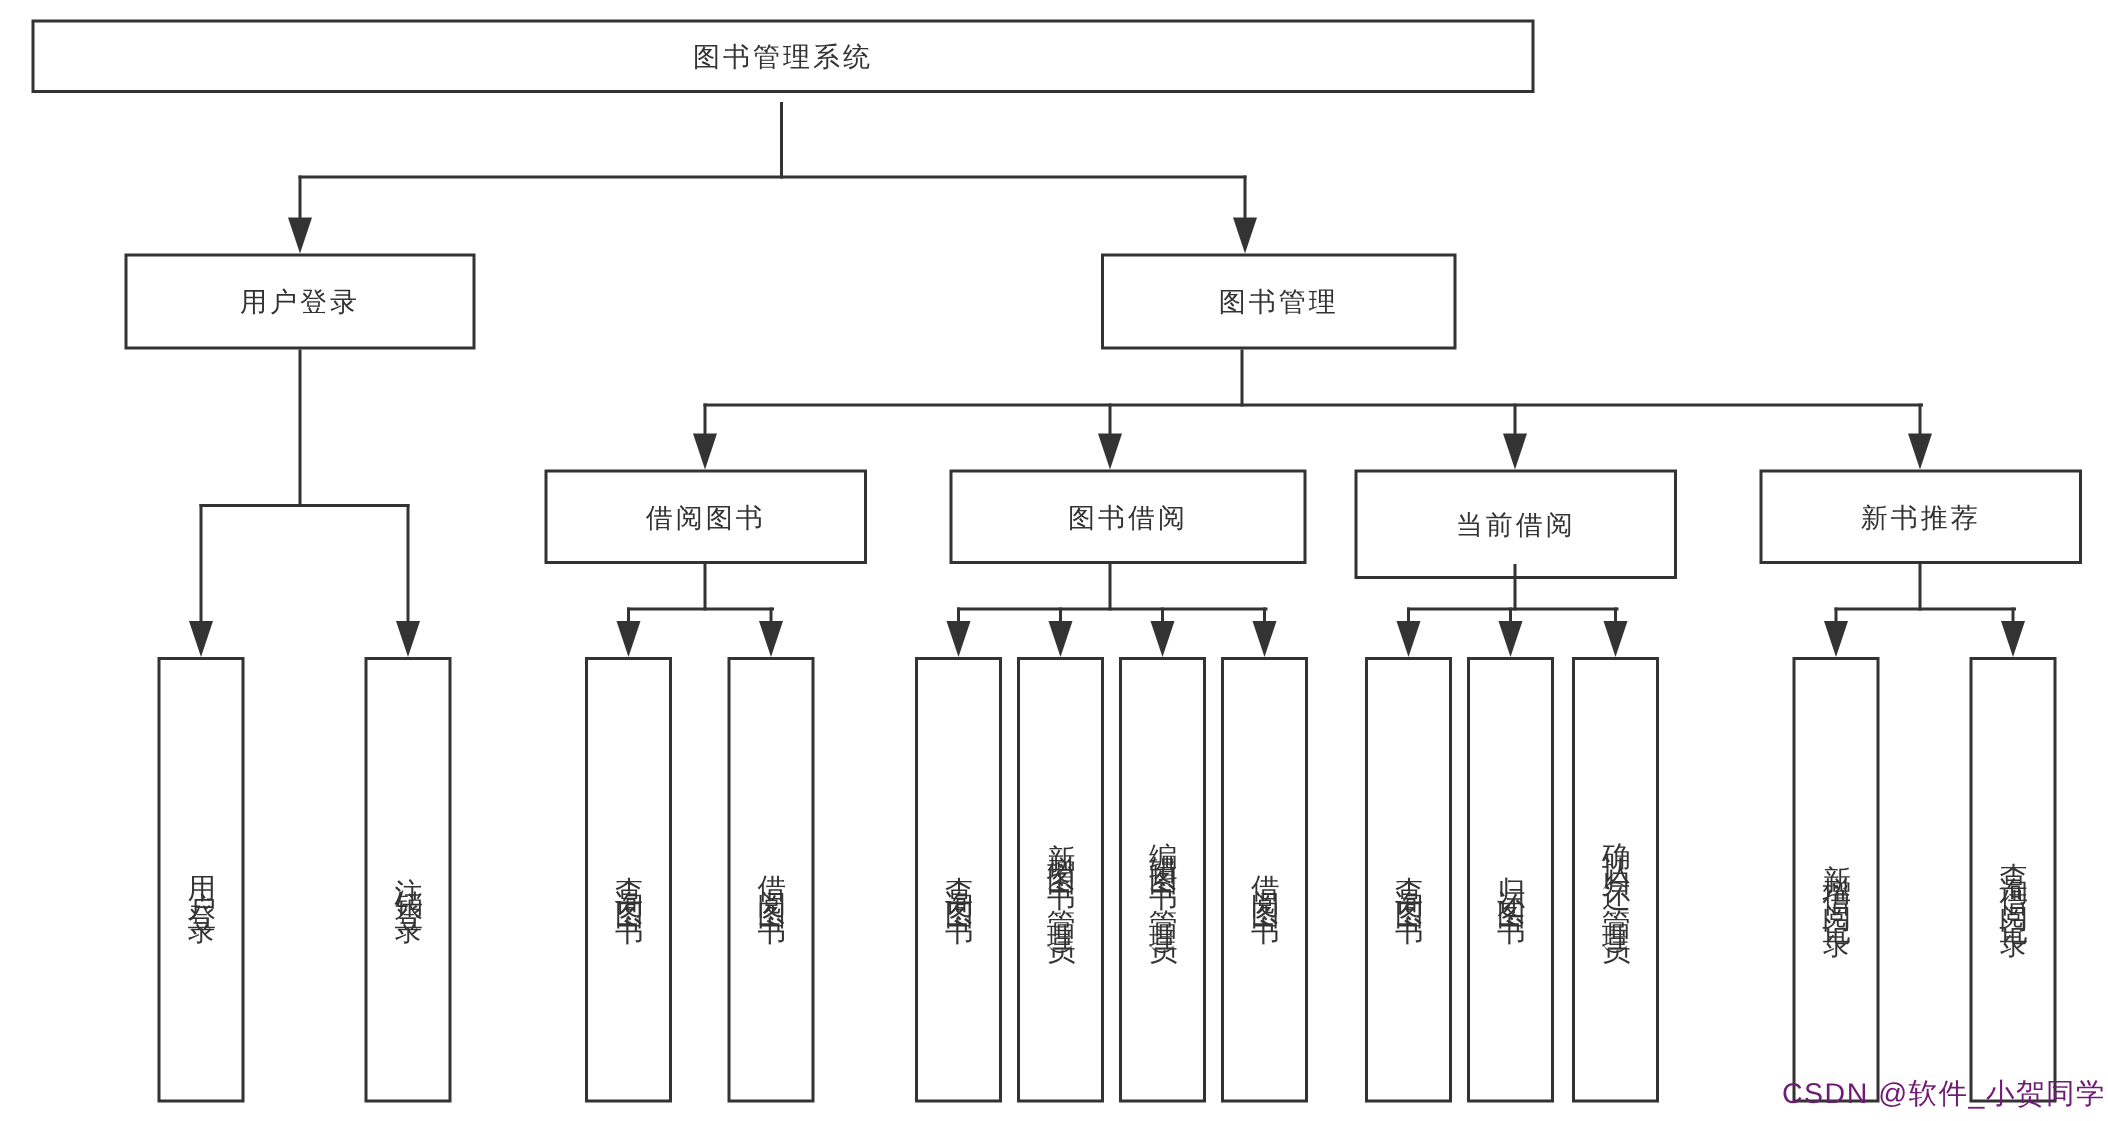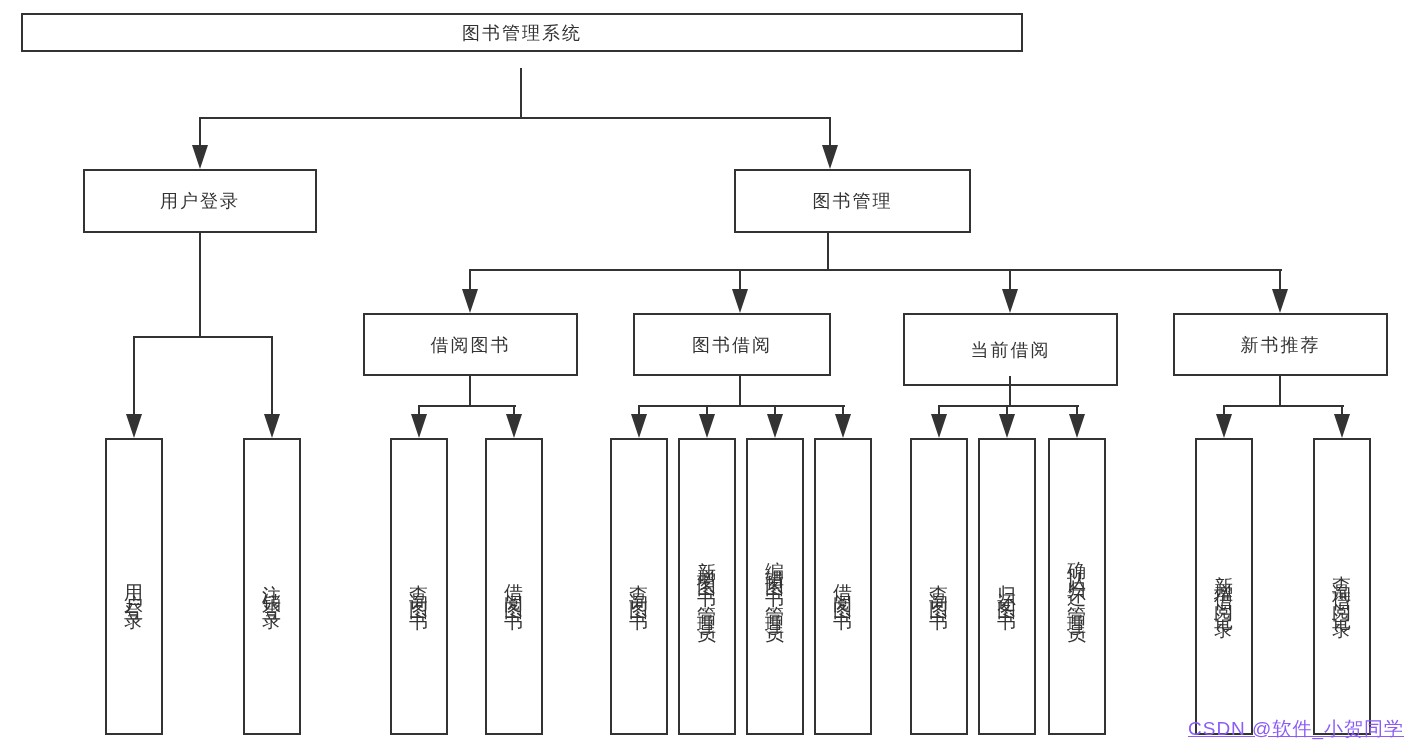--- a/index.html
+++ b/index.html
@@ -8,43 +8,43 @@
   .box{position:absolute;box-sizing:border-box;background:#ffffff;border:2px solid #333333;
        display:flex;align-items:center;justify-content:center;}
   .box .lbl{color:#333333;font-size:18px;letter-spacing:2px;white-space:nowrap;}
   .vbox{position:absolute;box-sizing:border-box;background:#ffffff;border:2px solid #333333;
         top:438px;width:58px;height:297px;display:flex;align-items:center;justify-content:center;}
   .vbox .vlbl{writing-mode:vertical-rl;text-orientation:mixed;color:#333333;
               font-size:19px;letter-spacing:9px;line-height:1;}
   .line{position:absolute;background:#333333;}
   .arrow{position:absolute;width:0;height:0;border-left:8px solid transparent;
          border-right:8px solid transparent;border-top:24px solid #333333;}
-  .watermark{position:absolute;left:1188px;top:716px;font-size:19px;color:#8b5cf6;
-             letter-spacing:1px;white-space:nowrap;text-decoration:underline;}
+  .watermark{position:absolute;left:1188px;top:716px;font-size:19px;color:#701a75;
+             letter-spacing:1px;white-space:nowrap;}
 </style>
 </head>
 <body>
 
 <div class="canvas">
 
-  <div class="box" style="left:21px;top:13px;width:1002px;height:39px">
+  <div class="box" style="left:21px;top:13px;width:1002px;height:49px">
     <span class="lbl">图书管理系统</span>
   </div>
 
   <div class="box" style="left:83px;top:169px;width:234px;height:64px">
     <span class="lbl">用户登录</span>
   </div>
   <div class="box" style="left:734px;top:169px;width:237px;height:64px">
     <span class="lbl">图书管理</span>
   </div>
 
   <div class="box" style="left:363px;top:313px;width:215px;height:63px">
     <span class="lbl">借阅图书</span>
   </div>
-  <div class="box" style="left:633px;top:313px;width:198px;height:63px">
+  <div class="box" style="left:633px;top:313px;width:238px;height:63px">
     <span class="lbl">图书借阅</span>
   </div>
   <div class="box" style="left:903px;top:313px;width:215px;height:73px">
     <span class="lbl">当前借阅</span>
   </div>
   <div class="box" style="left:1173px;top:313px;width:215px;height:63px">
     <span class="lbl">新书推荐</span>
   </div>
 
   <div class="vbox" style="left:105px">

